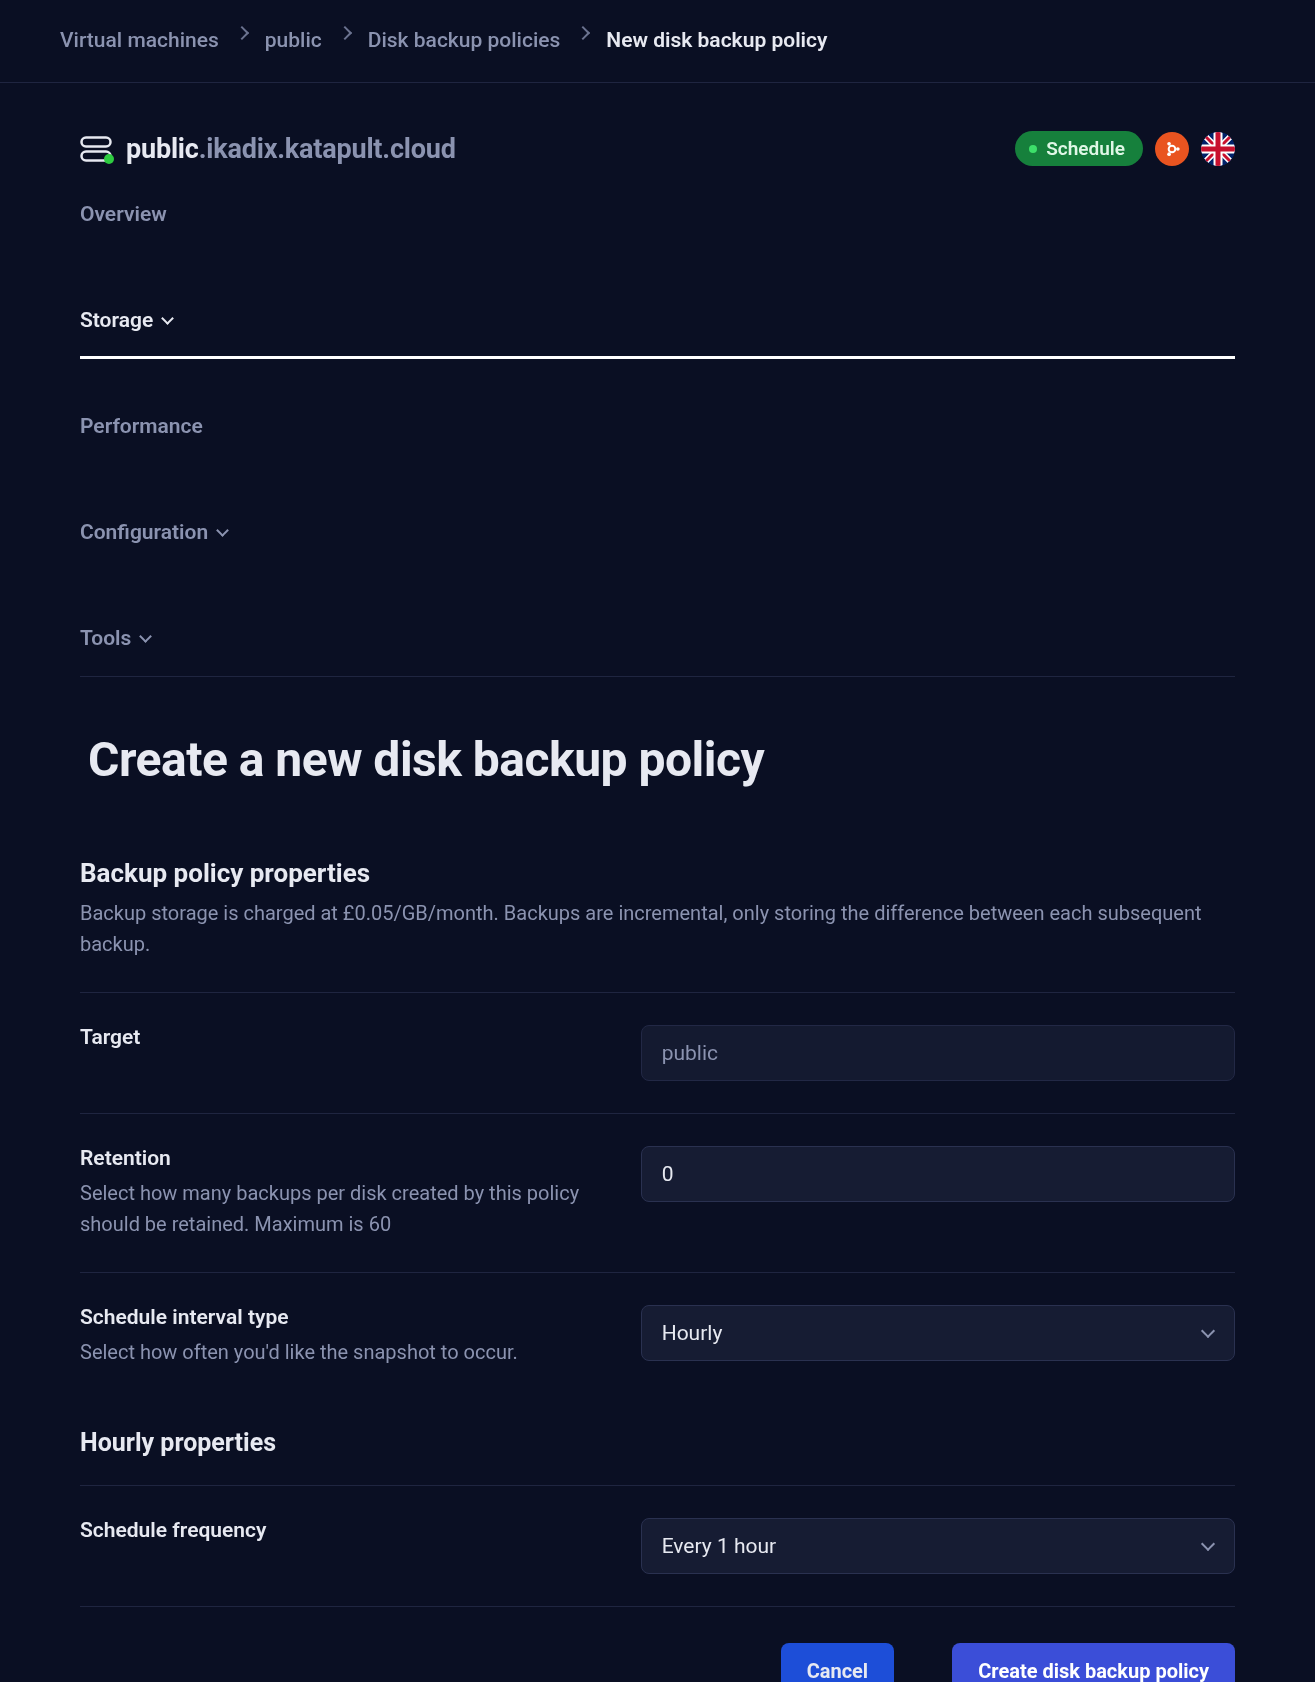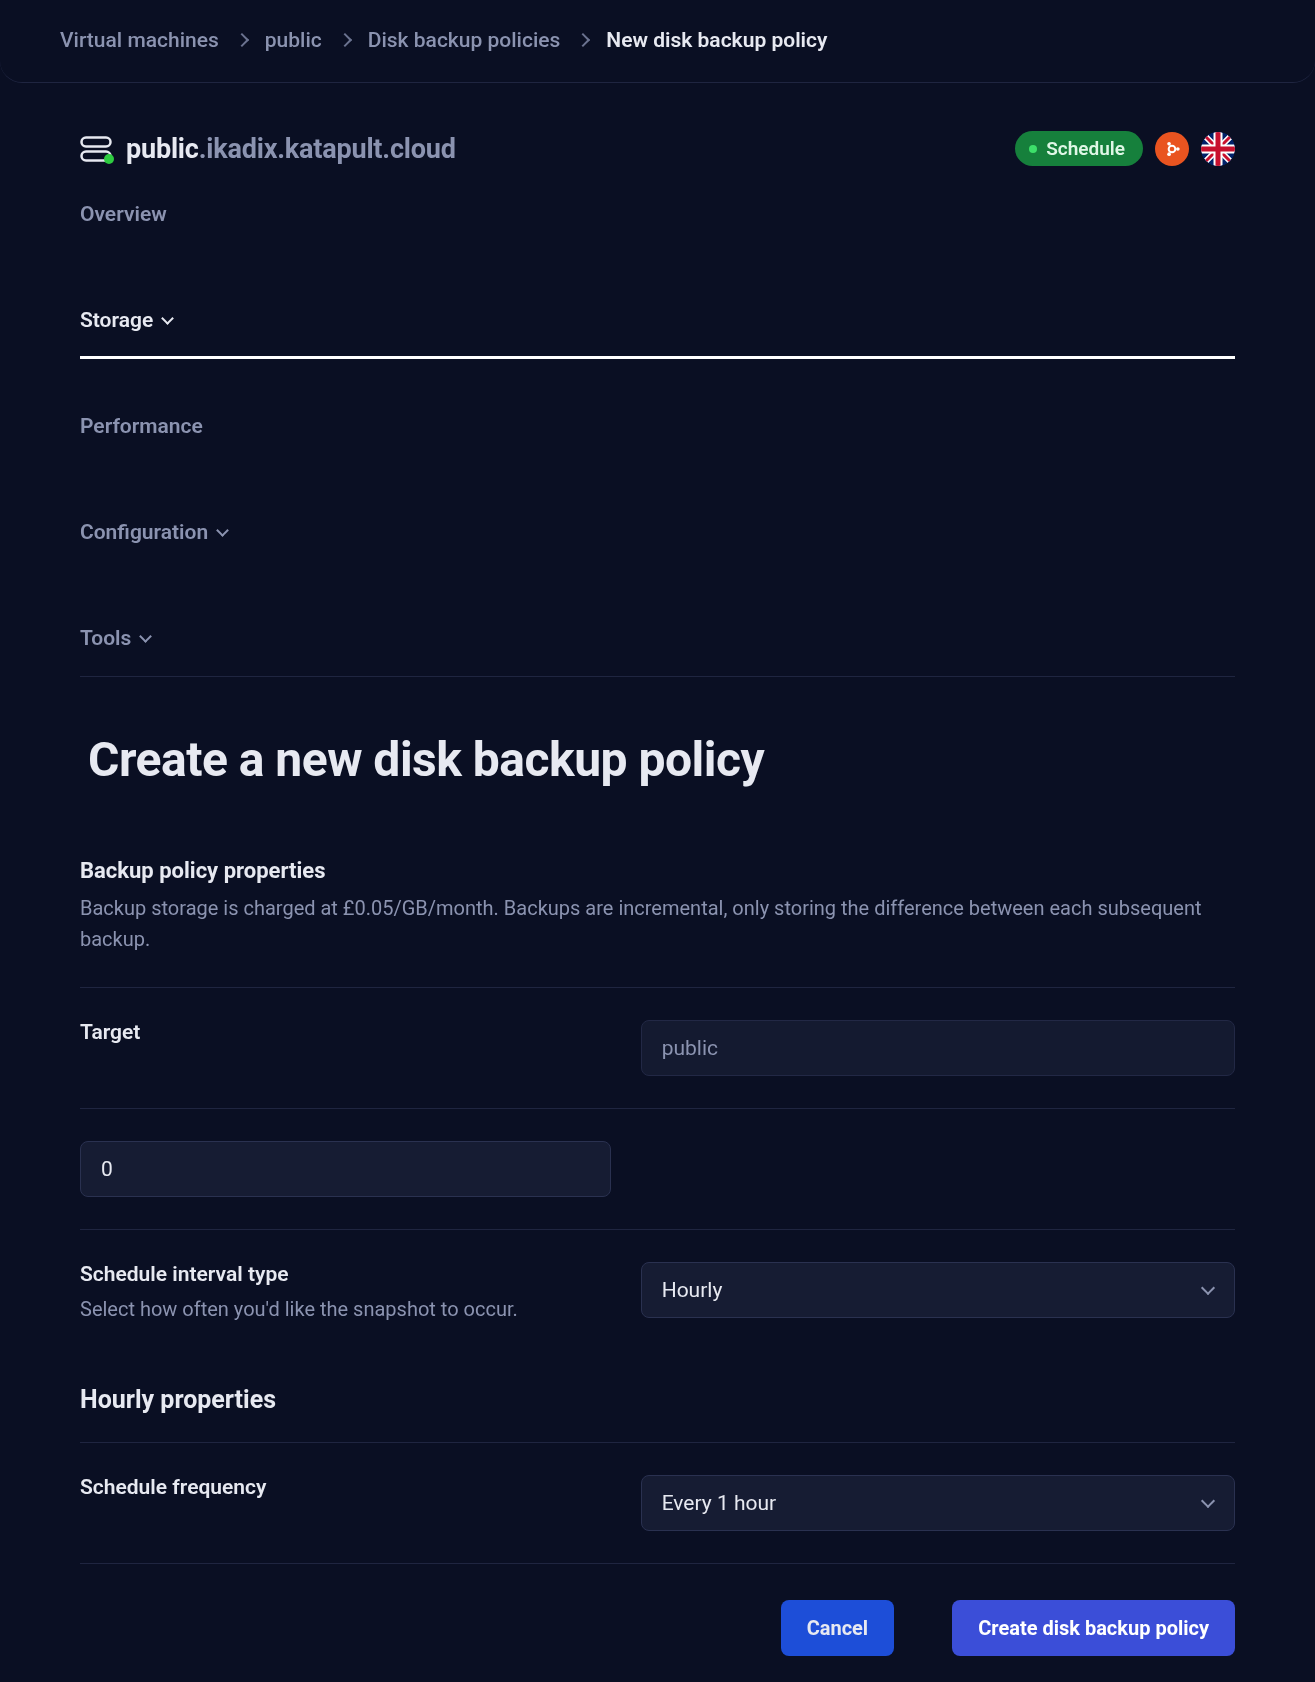--- a/index.html
+++ b/index.html
@@ -22,24 +22,22 @@
     background: var(--bg);
     color: var(--text-primary);
     font-family: -apple-system, BlinkMacSystemFont, "Segoe UI", Roboto, "Helvetica Neue", sans-serif;
     font-size: 18px;
   }
 
   
   .breadcrumb {
     padding: 28px 60px 30px;
     display: flex;
-    align-items: center;
     gap: 18px;
     border-bottom: 1px solid var(--border);
-    border-radius: 22px;
   }
   .breadcrumb-link {
     color: var(--text-secondary);
     font-size: 21px;
     font-weight: 500;
     text-decoration: none;
     cursor: pointer;
   }
   .breadcrumb-current {
     color: var(--text-primary);
@@ -158,21 +156,21 @@
   h1.page-title {
     font-size: 48px;
     font-weight: 700;
     margin: 0 0 70px 8px;
     color: var(--text-primary);
     letter-spacing: -0.5px;
   }
 
   
   .section-head {
-    font-size: 22px;
+    font-size: 26px;
     font-weight: 700;
     margin: 0 0 10px 0;
   }
   .section-desc {
     font-size: 20px;
     color: var(--text-secondary);
     line-height: 1.55;
     margin: 0 0 32px 0;
   }
 
@@ -367,20 +365,24 @@
     <div>
       <p class="form-label">Target</p>
     </div>
     <div>
       <div class="input-static">public</div>
     </div>
   </div>
 
   <div class="form-row">
     <div>
+      <p class="form-label">Retention</p>
+      <p class="form-help">Select how many backups per disk created by this policy should be retained. Maximum is 60</p>
+    </div>
+    <div>
       <input class="input-text" type="text" value="0" style="">
     </div>
   </div>
 
   <div class="form-row" style="border-bottom:none;">
     <div>
       <p class="form-label">Schedule interval type</p>
       <p class="form-help">Select how often you'd like the snapshot to occur.</p>
     </div>
     <div>

